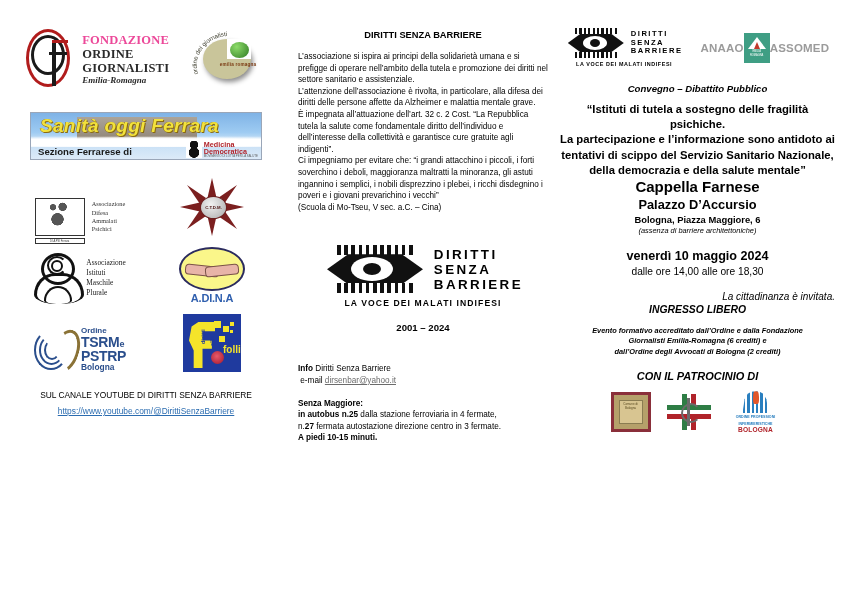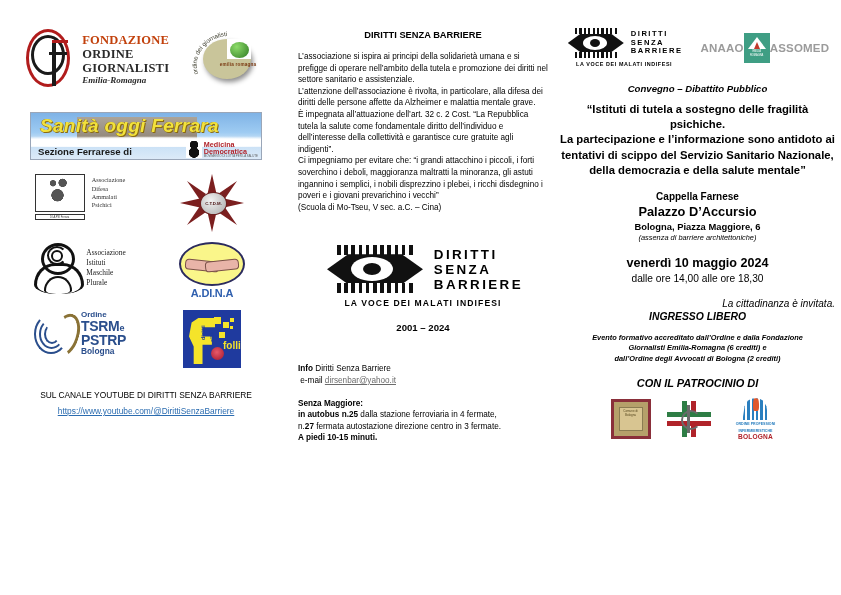--- a/index.html
+++ b/index.html
@@ -78,21 +78,21 @@
   .fond-mark .farm {
     position: absolute;
     left: 28px; top: 12px;
     width: 16px; height: 3.2px;
     background: #b11c1c;
   }
   .fond-text { line-height: 1.12; }
   .fond-text .l1 {
     font-family: "Liberation Serif", serif;
     font-weight: bold; font-size: 12.5px;
-    color: #c2410c; letter-spacing: 0.2px;
+    color: #ec4899; letter-spacing: 0.2px;
   }
   .fond-text .l2, .fond-text .l3 {
     font-family: "Liberation Serif", serif;
     font-weight: bold; font-size: 12.5px;
     color: #2b2b2b; letter-spacing: 0.2px;
   }
   .fond-text .l4 {
     font-family: "Liberation Serif", serif;
     font-style: italic; font-weight: bold;
     font-size: 9px; color: #2b2b2b;
@@ -189,21 +189,21 @@
     font-weight: bold; font-size: 7.2px; color: #b0232a;
   }
   .sanita-banner .md-sub { font-size: 2.9px; color:#5a5a5a; font-weight:normal; }
 
   .small-logo-grid {
     margin-top: 14px;
     display: grid;
     grid-template-columns: 1fr 1fr;
     row-gap: 6px;
   }
-  .slot { display: flex; align-items: flex-start; justify-content: center; height: 62px; }
+  .slot { display: flex; align-items: flex-end; justify-content: center; height: 62px; }
 
   .adap { display: flex; align-items: center; gap: 7px; }
   .adap .box {
     width: 48px; height: 36px;
     border: 1px solid #333; position: relative; background: #fff;
   }
   .adap .box .fig {
     position: absolute; left: 8px; top: 3px;
     width: 30px; height: 24px;
     background:
@@ -412,21 +412,21 @@
   }
   .anaao .badge .m:after {
     content: ""; position: absolute; left: -3px; top: 5px;
     border-left: 3px solid transparent; border-right: 3px solid transparent;
     border-bottom: 7px solid #c0392b;
   }
   .anaao .badge .bt { font-size: 2.6px; color: #fff; line-height: 1.25; text-align: center; margin-top: 1px; }
 
   .r-conv { text-align: center; font-style: italic; font-weight: bold; font-size: 9.6px; margin-top: 16px; }
   .r-title { text-align: center; font-weight: bold; font-size: 11.3px; line-height: 15.2px; margin-top: 8px; }
-  .r-venue1 { text-align: center; font-weight: bold; font-size: 10px; margin-top: 13px; }
+  .r-venue1 { text-align: center; font-weight: bold; font-size: 15px; }
   .r-venue2 { text-align: center; font-weight: bold; font-size: 12.8px; margin-top: 2px; }
   .r-venue3 { text-align: center; font-weight: bold; font-size: 9.4px; margin-top: 2px; }
   .r-venue4 { text-align: center; font-style: italic; font-size: 7.4px; margin-top: 1px; }
   .r-date  { text-align: center; font-weight: bold; font-size: 12.6px; margin-top: 14px; }
   .r-time  { text-align: center; font-size: 10.2px; margin-top: 3px; }
   .r-inv   { text-align: right; font-style: italic; font-size: 10px; margin-top: 14px; }
   .r-free  { text-align: center; font-style: italic; font-weight: bold; font-size: 10.4px; margin-top: 2px; }
   .r-cred  { text-align: center; font-style: italic; font-weight: bold; font-size: 7.4px; line-height: 10.4px; margin-top: 11px; }
   .r-patro { text-align: center; font-style: italic; font-weight: bold; font-size: 11px; margin-top: 13px; }
 

